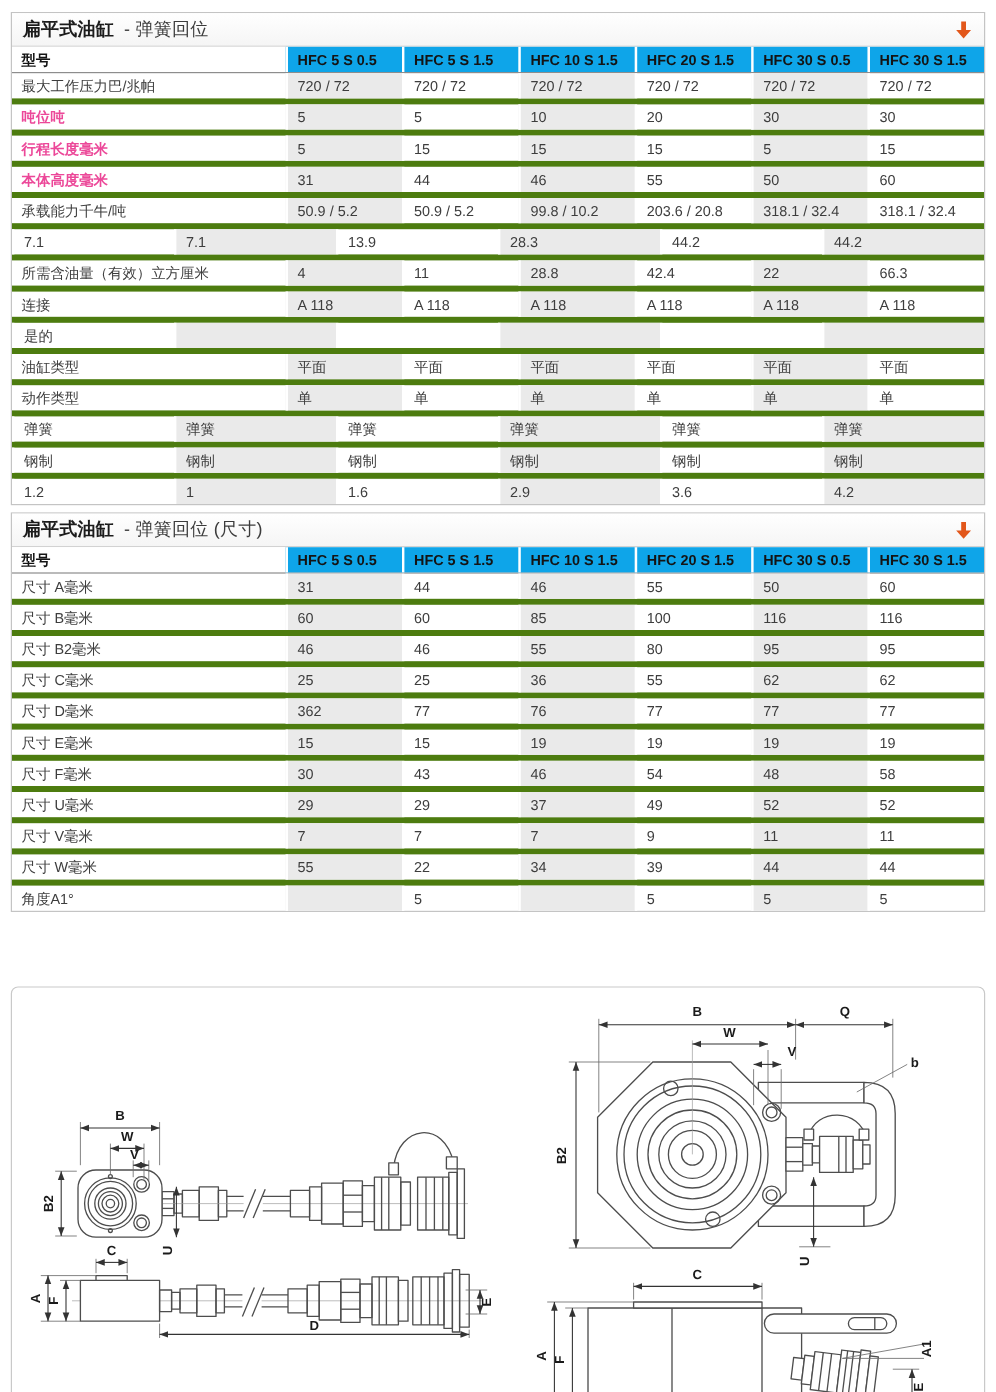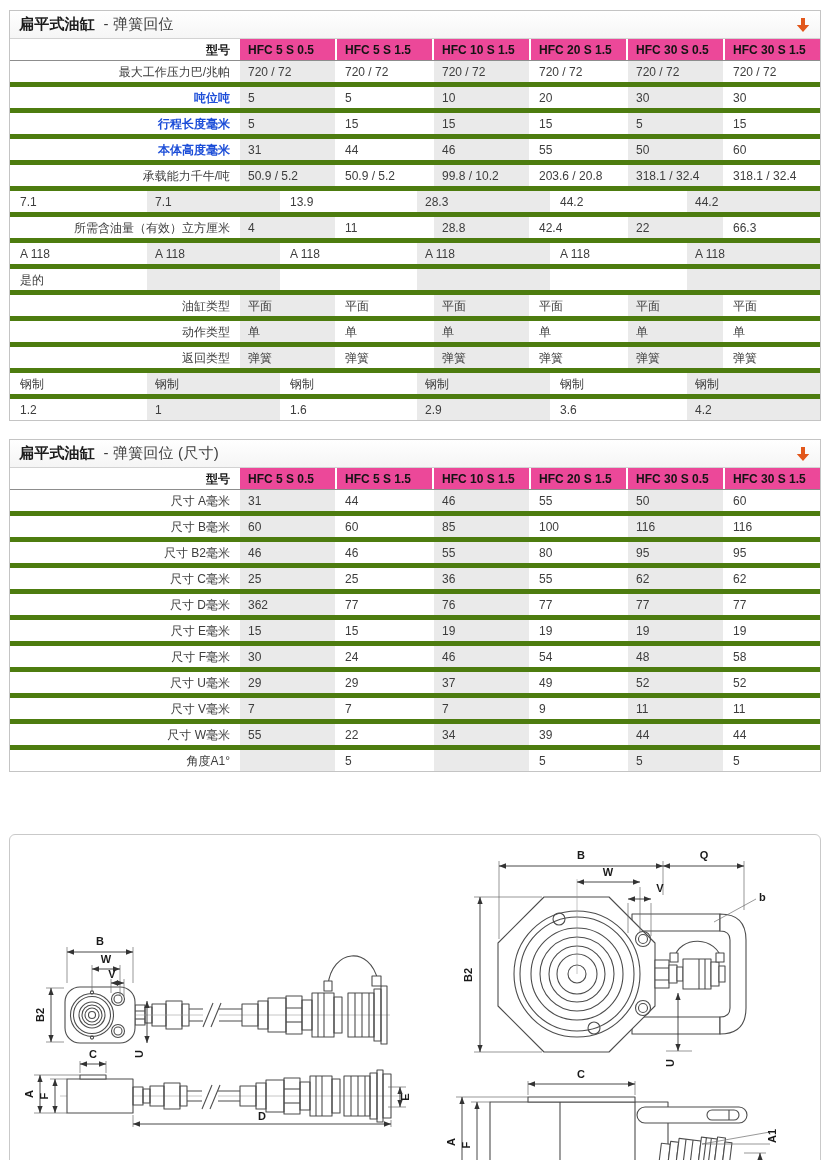--- a/index.html
+++ b/index.html
@@ -1,36 +1,36 @@
 <!DOCTYPE html>
 <html><head>
 <meta charset="utf-8">
 <style>
   html,body{margin:0;padding:0}
   body{width:830px;height:1160px;background:#fff;font-family:"Liberation Sans",sans-serif;overflow:hidden}
   .sheet{padding:10px 9px}
 
-  .spec-table{border:1px solid #c4c4c4;margin-bottom:18px;background:#fff}
+  .spec-table{border:1px solid #c4c4c4;margin-bottom:6px;background:#fff}
   .title-bar{display:flex;justify-content:space-between;align-items:center;height:27px;padding:0 9px;
              border-bottom:1px solid #d2d2d2;background:linear-gradient(#ffffff,#f5f5f5)}
   .title{font-size:15px;color:#1c1c1c;letter-spacing:.2px}
   .tm{font-weight:bold}
   .ts{color:#3c3c3c;margin-left:4px}
   .dl-arrow{display:inline-flex;align-items:center;cursor:pointer}
 
   .t-head{display:flex;border-bottom:1px solid #8d8d8d;background:#fff}
   .t-head .cell{font-weight:bold;color:#141414}
-  .t-head .cell.v{background:#ec4899}
+  .t-head .cell.v{background:#0ea5e9}
   .t-row{display:flex;border-top:5px solid #4d7c0f}
   .t-body .t-row:first-child{border-top:none}
   .cell{font-size:12px;line-height:14px;padding:3.5px 8px;color:#3d3d3d;white-space:nowrap;overflow:hidden}
-  .label-cell{width:212px;flex:none;display:flex;justify-content:flex-end}
+  .label-cell{width:212px;flex:none;display:flex;justify-content:flex-start}
   .cell.v{flex:1;border-left:2px solid #fff}
   .t-row .cell.v:nth-child(2n){background:#eaeaea}
-  .t-row.bold .label-cell{font-weight:bold;color:#1d4ed8}
+  .t-row.bold .label-cell{font-weight:bold;color:#ec4899}
 
   .diagram-panel{margin-top:62px;border:1px solid #c9c9c9;border-radius:6px;height:393px;overflow:hidden;background:#fff}
   svg{display:block}
   .s{fill:none;stroke:#4d4d4d;stroke-width:1.1;stroke-linejoin:round}
   .sf{fill:#fff;stroke:#4d4d4d;stroke-width:1.1;stroke-linejoin:round}
   .xl{stroke:#6b6b6b;stroke-width:.7}
   .dl{stroke:#333;stroke-width:.9;fill:none}
   .cl{stroke:#999;stroke-width:.55}
   .dt{font-family:"Liberation Sans",sans-serif;font-size:11px;font-weight:bold;fill:#1a1a1a}
 </style>
@@ -137,20 +137,24 @@
             <div class="unit">立方厘米</div>
           </div>
           <div class="cell v">4</div>
           <div class="cell v">11</div>
           <div class="cell v">28.8</div>
           <div class="cell v">42.4</div>
           <div class="cell v">22</div>
           <div class="cell v">66.3</div>
         </div>
         <div class="t-row">
+          <div class="cell label-cell">
+            <div class="lbl">连接</div>
+            <div class="unit"></div>
+          </div>
           <div class="cell v">A 118</div>
           <div class="cell v">A 118</div>
           <div class="cell v">A 118</div>
           <div class="cell v">A 118</div>
           <div class="cell v">A 118</div>
           <div class="cell v">A 118</div>
         </div>
         <div class="t-row">
           <div class="cell v">是的</div>
           <div class="cell v"></div>
@@ -177,24 +181,20 @@
             <div class="unit"></div>
           </div>
           <div class="cell v">单</div>
           <div class="cell v">单</div>
           <div class="cell v">单</div>
           <div class="cell v">单</div>
           <div class="cell v">单</div>
           <div class="cell v">单</div>
         </div>
         <div class="t-row">
-          <div class="cell label-cell">
-            <div class="lbl">返回类型</div>
-            <div class="unit"></div>
-          </div>
           <div class="cell v">弹簧</div>
           <div class="cell v">弹簧</div>
           <div class="cell v">弹簧</div>
           <div class="cell v">弹簧</div>
           <div class="cell v">弹簧</div>
           <div class="cell v">弹簧</div>
         </div>
         <div class="t-row">
           <div class="cell v">钢制</div>
           <div class="cell v">钢制</div>
@@ -309,21 +309,21 @@
           <div class="cell v">19</div>
           <div class="cell v">19</div>
           <div class="cell v">19</div>
         </div>
         <div class="t-row">
           <div class="cell label-cell">
             <div class="lbl">尺寸 F</div>
             <div class="unit">毫米</div>
           </div>
           <div class="cell v">30</div>
-          <div class="cell v">24</div>
+          <div class="cell v">43</div>
           <div class="cell v">46</div>
           <div class="cell v">54</div>
           <div class="cell v">48</div>
           <div class="cell v">58</div>
         </div>
         <div class="t-row">
           <div class="cell label-cell">
             <div class="lbl">尺寸 U</div>
             <div class="unit">毫米</div>
           </div>

